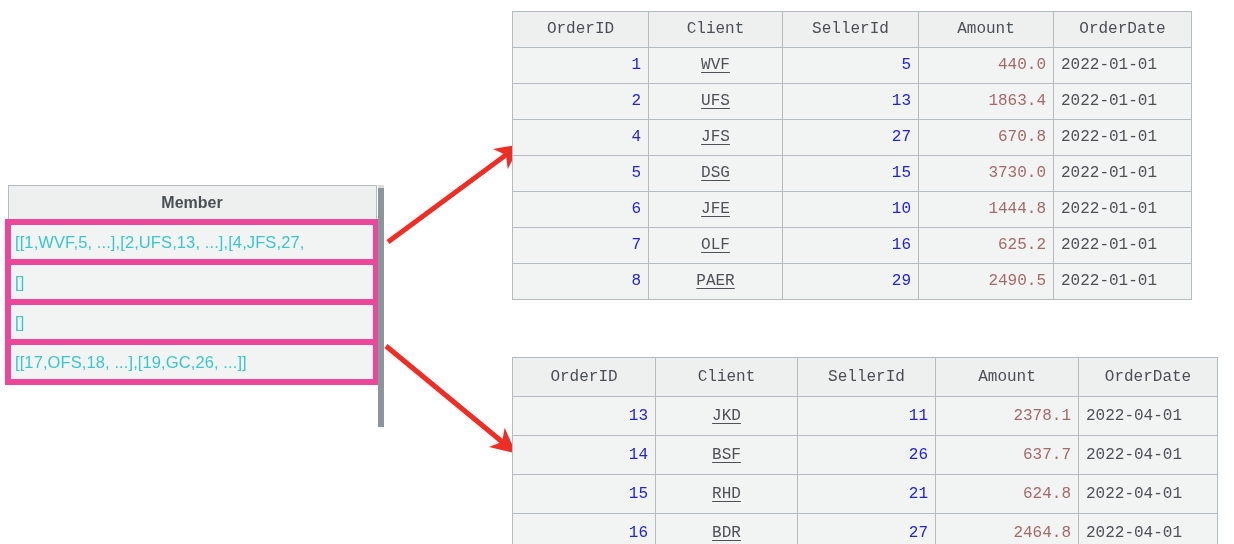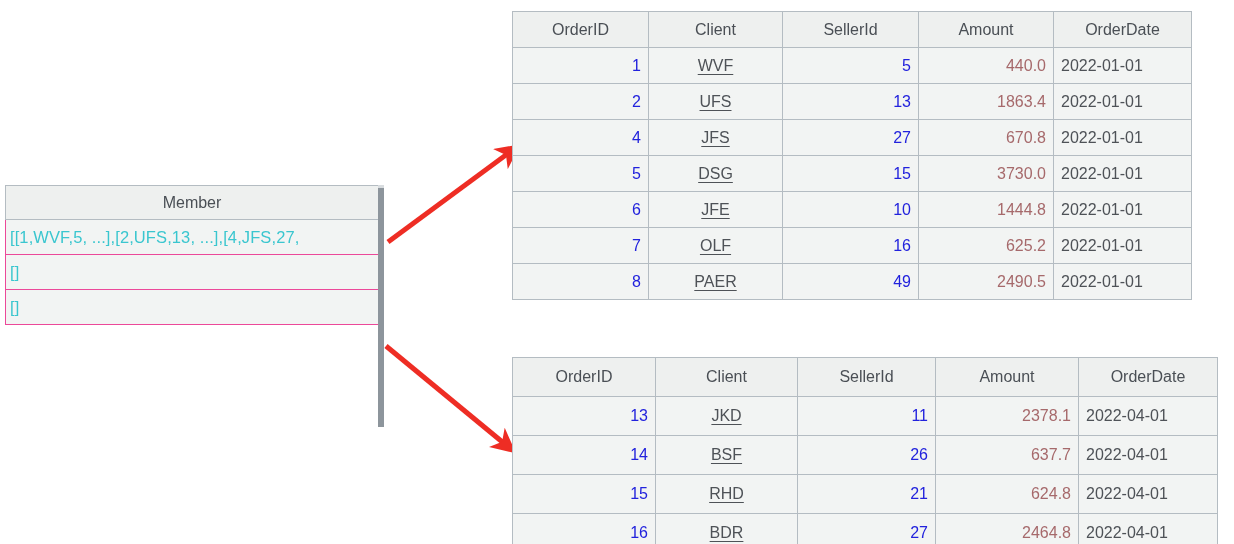--- a/index.html
+++ b/index.html
@@ -15,20 +15,21 @@
     overflow: hidden;
     font-family: "Liberation Sans", "DejaVu Sans", sans-serif;
   }
 
   
   .grid {
     position: absolute;
     border-collapse: collapse;
     background: #f2f4f3;
     table-layout: fixed;
+    font-family: Liberation Mono, monospace;
   }
   .grid th, .grid td {
     border: 1px solid #b4bcc2;
     font-size: 16px;
     font-weight: normal;
     padding: 0 7px;
     background: #f2f4f3;
     white-space: nowrap;
     overflow: hidden;
     color: #4e5257;
@@ -77,27 +78,27 @@
     top: 0;
     border-collapse: collapse;
     width: 374px;
     table-layout: fixed;
   }
   #member-table th {
     border: 1px solid #b4bcc2;
     background: #eef0ef;
     color: #4a4f55;
     font-size: 16px;
-    font-weight: normal;
+    font-weight: bold;
     height: 31px;
     line-height: 31px;
     text-align: center;
   }
   #member-table td {
-    border: 1px solid #ec4899;
+    border: 6px solid #ec4899;
     background: #f2f4f3;
     color: #3ac6cf;
     font-size: 16.5px;
     height: 34px;
     line-height: 34px;
     padding: 0 4px;
     white-space: nowrap;
     overflow: hidden;
     text-align: left;
     letter-spacing: 0.1px;
@@ -139,20 +140,23 @@
     </thead>
     <tbody>
       <tr>
         <td>[[1,WVF,5, ...],[2,UFS,13, ...],[4,JFS,27,</td>
       </tr>
       <tr>
         <td>[]</td>
       </tr>
       <tr>
         <td>[]</td>
+      </tr>
+      <tr>
+        <td>[[17,OFS,18, ...],[19,GC,26, ...]]</td>
       </tr>
     </tbody>
   </table>
 </div>
 <div id="member-scrollbar"></div>
 <div id="member-scroll-top-cap"></div>
 
 <svg id="arrow-up" class="arrow-svg" viewBox="0 0 150 112">
   <defs>
     <marker id="ah-up" markerWidth="5" markerHeight="5" refX="2.4" refY="2.5" orient="auto">
@@ -227,21 +231,21 @@
     <tr>
       <td class="num-id">7</td>
       <td class="txt">OLF</td>
       <td class="num-sel">16</td>
       <td class="num-amt">625.2</td>
       <td class="date">2022-01-01</td>
     </tr>
     <tr>
       <td class="num-id">8</td>
       <td class="txt">PAER</td>
-      <td class="num-sel">49</td>
+      <td class="num-sel">29</td>
       <td class="num-amt">2490.5</td>
       <td class="date">2022-01-01</td>
     </tr>
   </tbody>
 </table>
 
 <table id="orders-table-2" class="grid">
   <colgroup>
     <col class="c-id">
       <col class="c-cl">

